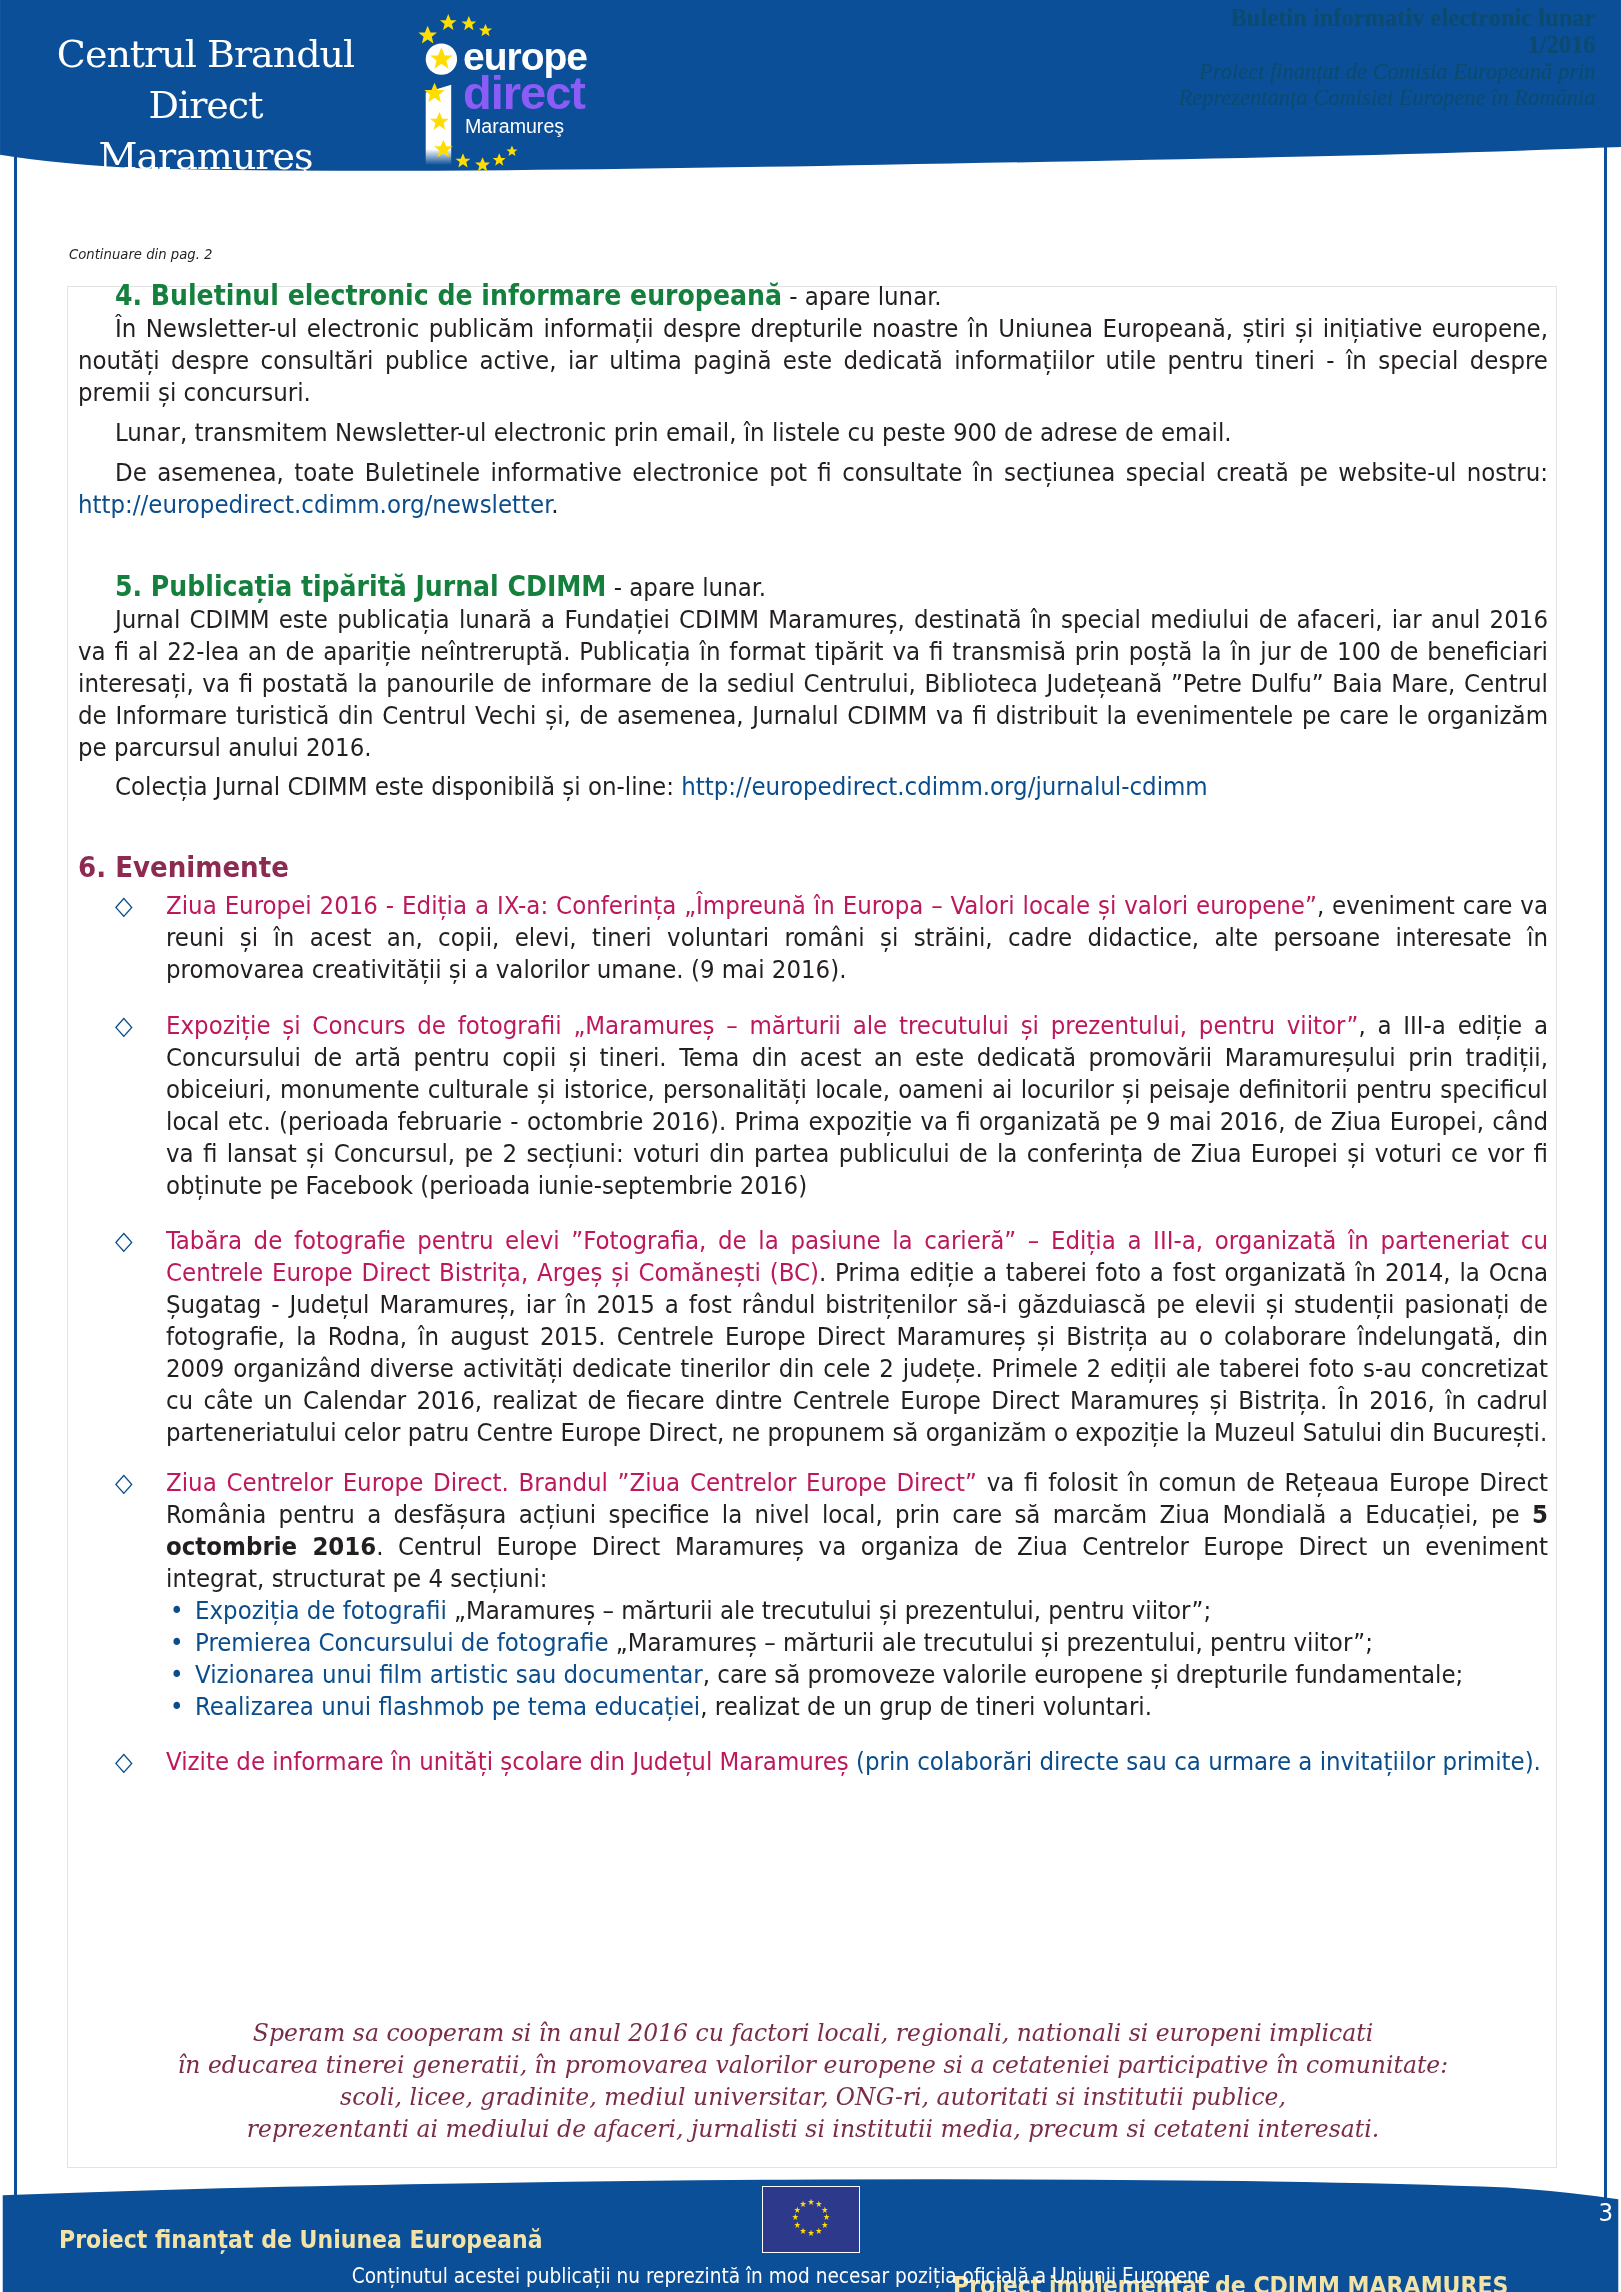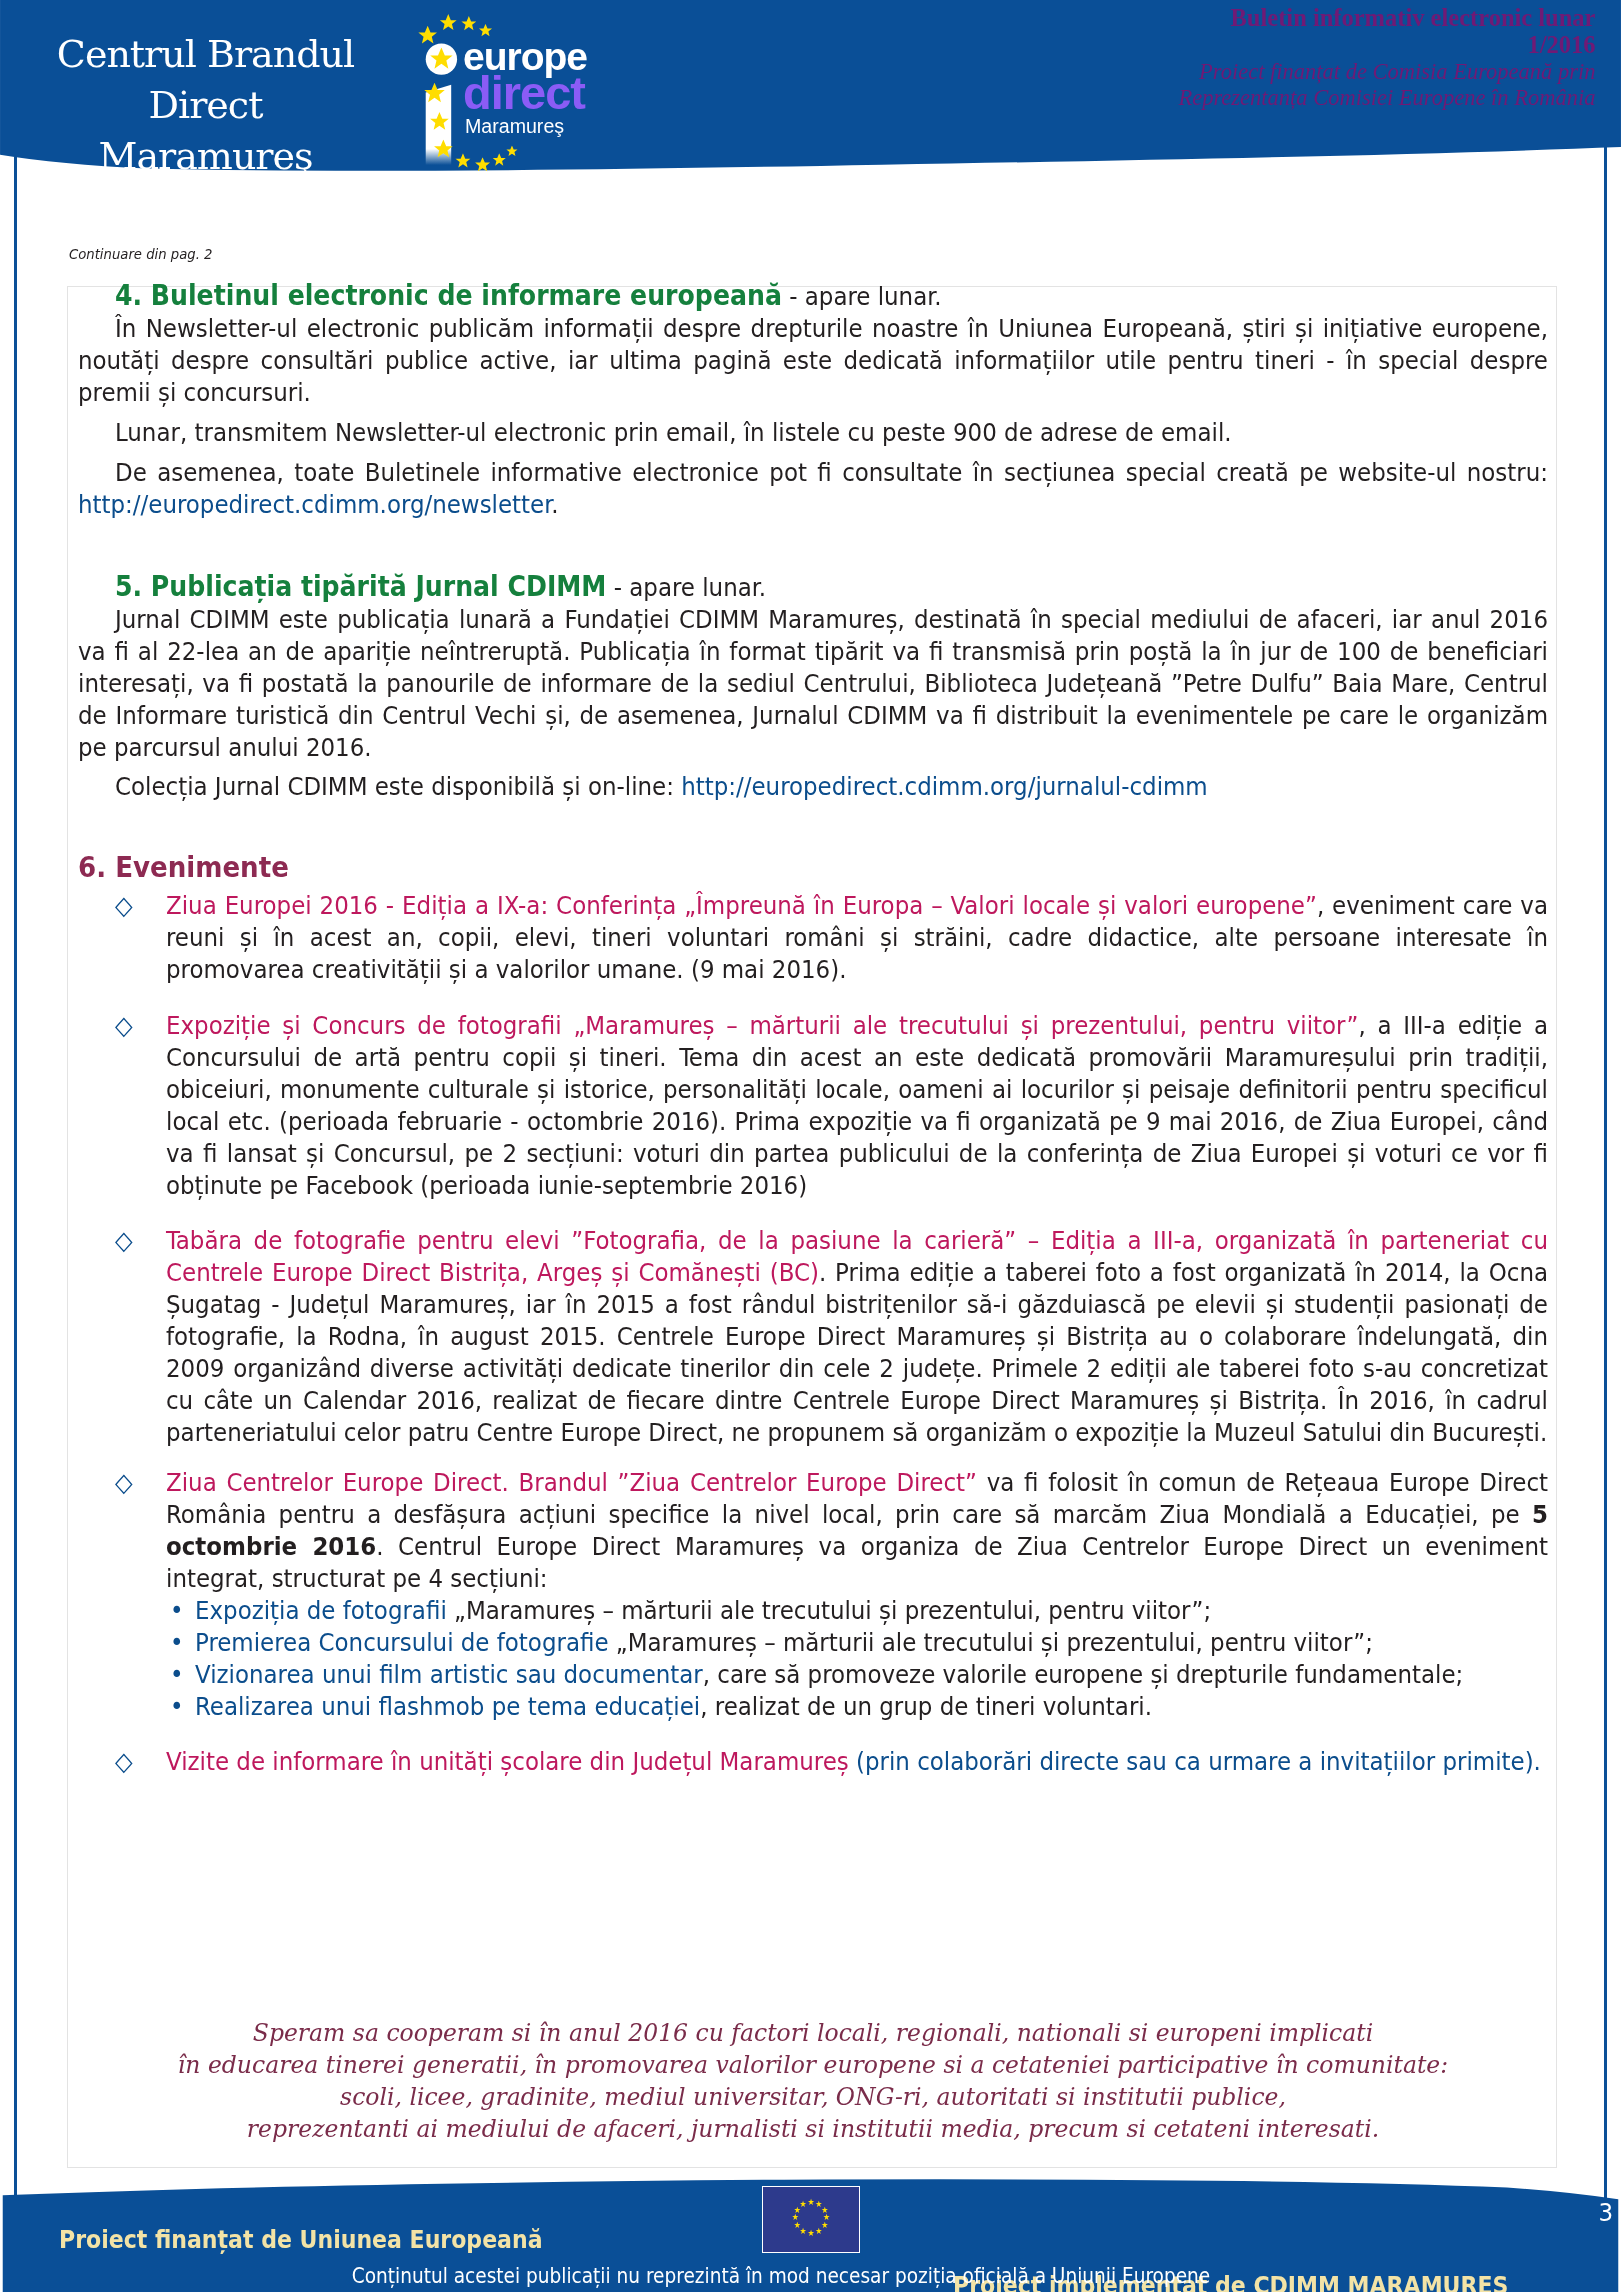--- a/index.html
+++ b/index.html
@@ -4,21 +4,21 @@
 <style>
   html,body{margin:0;padding:0;background:#ffffff;}
   body{width:1621px;height:2293px;position:relative;overflow:hidden;font-family:"DejaVu Sans Condensed","DejaVu Sans",sans-serif;color:#231f20;}
   .header{position:absolute;left:0;top:0;width:1621px;height:196px;}
   .header svg{position:absolute;left:0;top:0;}
   .h-left{position:absolute;left:39px;top:29px;width:333px;text-align:center;color:#ffffff;font-family:"DejaVu Serif","Liberation Serif",serif;font-size:38px;line-height:51px;letter-spacing:-1px;}
   .logo{position:absolute;left:412px;top:7.8px;width:196px;height:167px;}
   .logo .txt-europe{position:absolute;left:51px;top:29px;color:#fff;font-family:"Liberation Sans",sans-serif;font-size:39px;font-weight:bold;letter-spacing:-1px;line-height:39px;}
   .logo .txt-direct{position:absolute;left:51px;top:65px;color:#8b5cf6;font-family:Liberation Sans, sans-serif;font-size:47px;font-weight:bold;letter-spacing:-1px;line-height:39px;}
   .logo .txt-mm{position:absolute;left:53px;top:108px;color:#fff;font-family:"Liberation Sans",sans-serif;font-size:19.6px;line-height:21.6px;}
-  .h-right{position:absolute;right:25.5px;top:3.9px;text-align:right;color:#701a75;font-family:"Liberation Serif",serif;}
+  .h-right{position:absolute;right:25.5px;top:3.9px;text-align:right;color:#0c4a6e;font-family:"Liberation Serif",serif;}
   .h-right .t1{font-size:24.5px;font-weight:bold;line-height:27.4px;}
   .h-right .t2{font-size:24.5px;font-weight:bold;line-height:27.4px;}
   .h-right .t3{font-size:22.5px;font-style:italic;line-height:26.5px;}
   .side-line-left{position:absolute;left:13.7px;top:157px;width:2.9px;height:2058px;background:#0a4f97;}
   .side-line-right{position:absolute;right:13.7px;top:147px;width:2.9px;height:2058px;background:#0a4f97;}
   .cont{position:absolute;left:69px;top:245px;font-size:14.7px;font-style:italic;color:#231f20;font-family:"DejaVu Sans Condensed","DejaVu Sans",sans-serif;}
   .box{position:absolute;left:67px;top:286px;width:1488px;height:1880px;border:1px solid #e3e3e3;}
   .content{position:absolute;left:78px;top:280px;width:1470px;font-size:25.5px;line-height:32px;text-align:justify;}
   .content p{margin:0;}
   .ind{text-indent:37px;}

